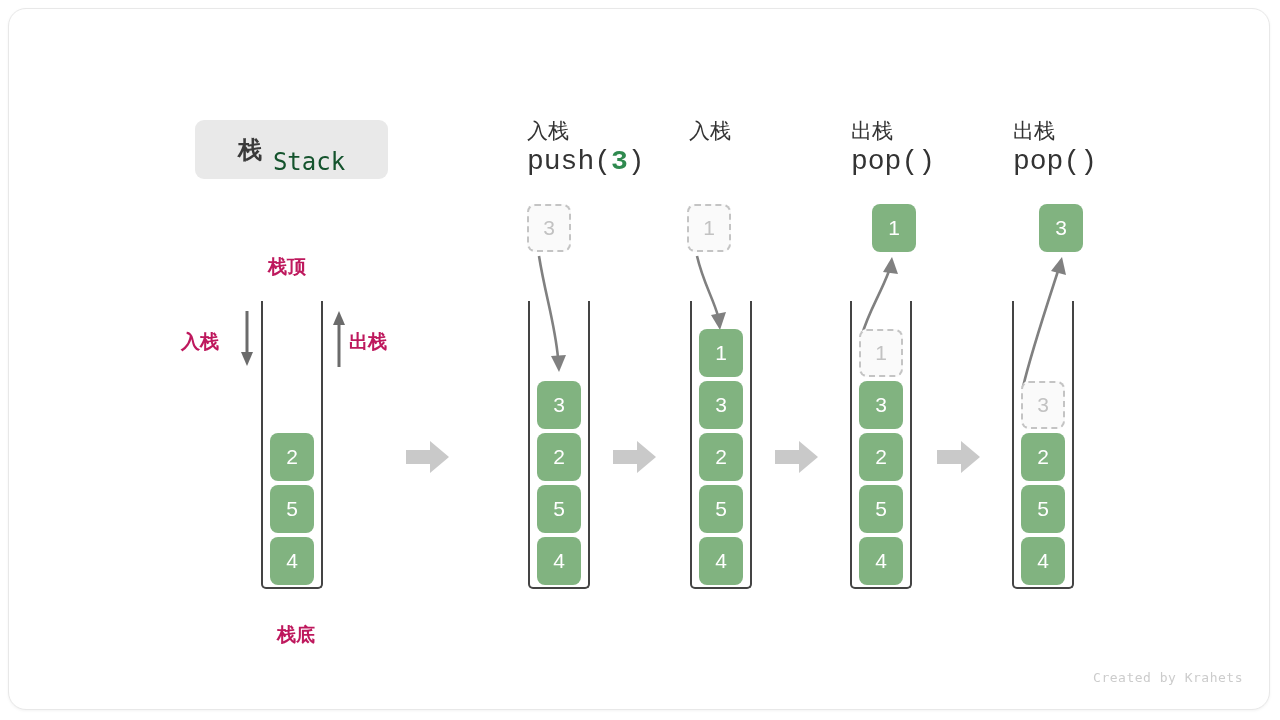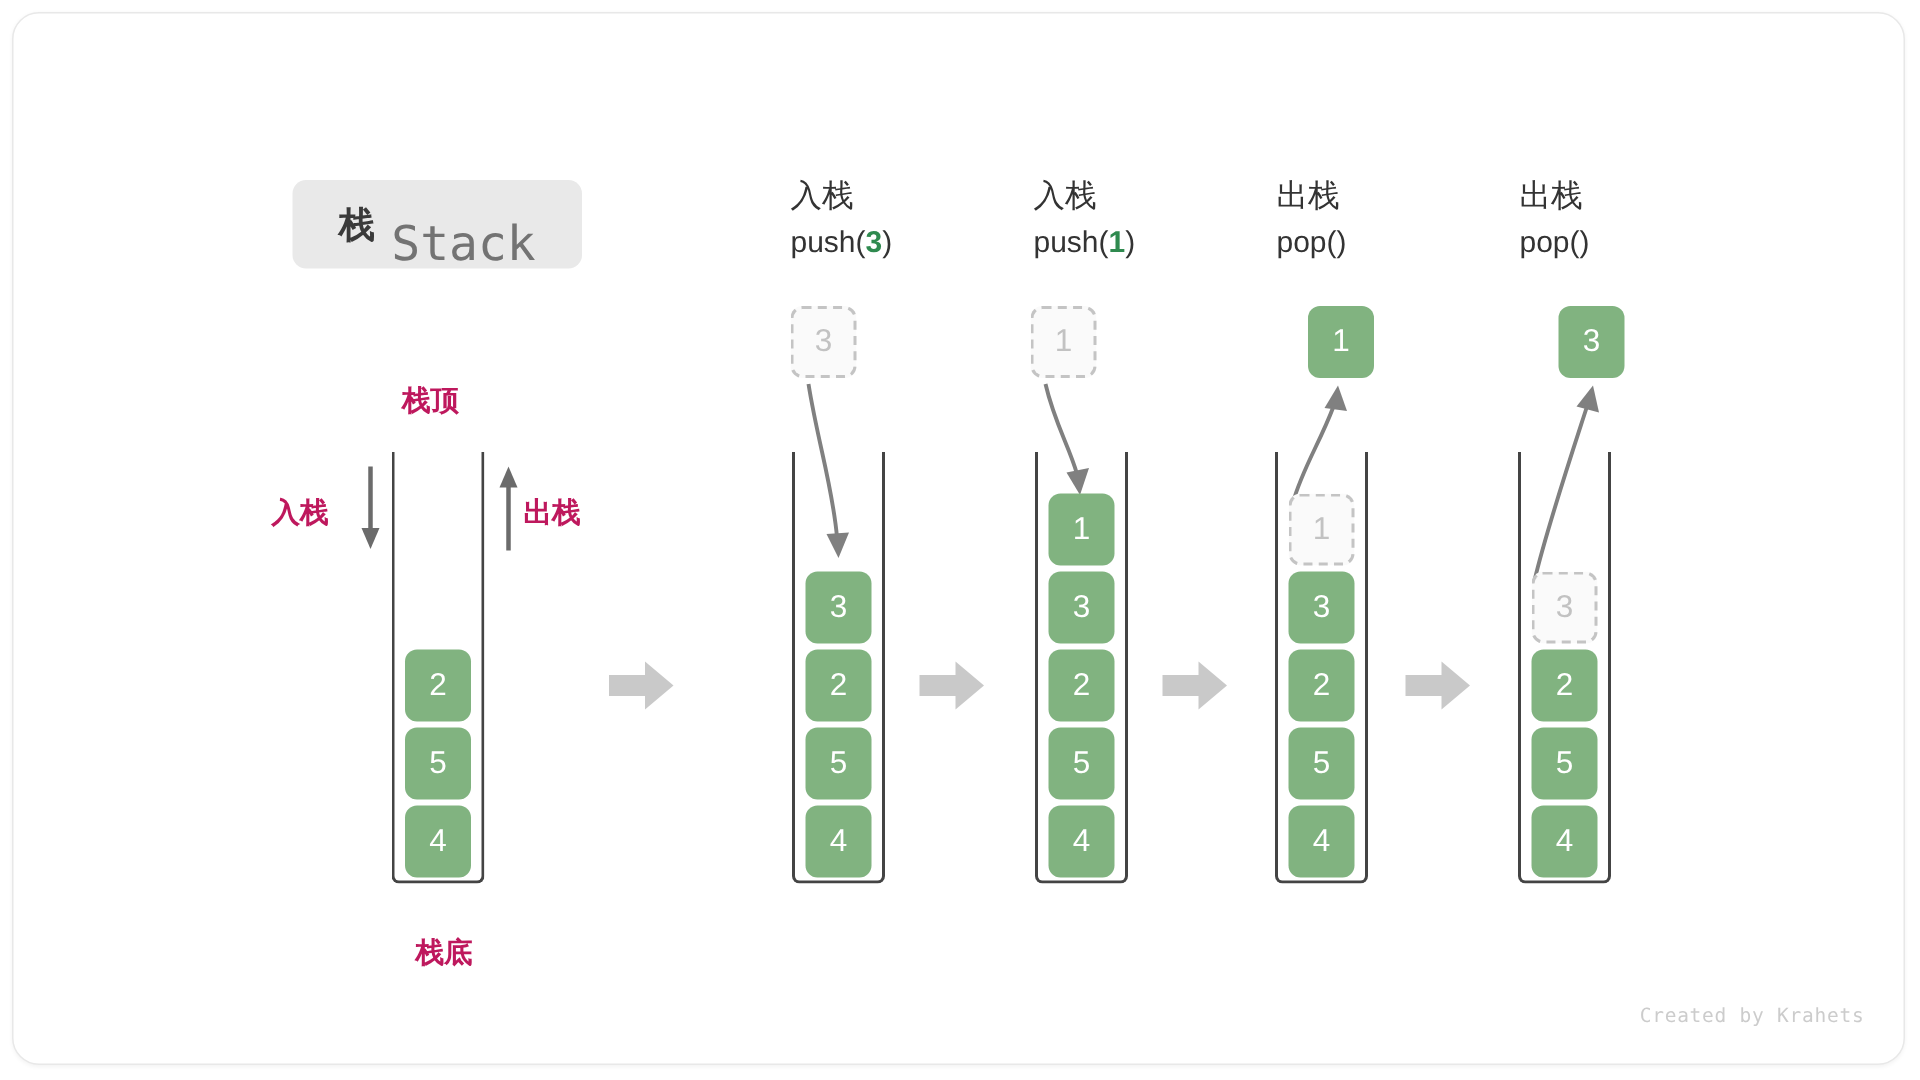--- a/index.html
+++ b/index.html
@@ -29,38 +29,38 @@
     background: #e9e9e9;
     border-radius: 9px;
     display: flex; align-items: center; justify-content: center;
   }
   #title-badge .t-cn {
     font-size: 24px; font-weight: bold; color: #3a3a3a;
     letter-spacing: 1px;
   }
   #title-badge .t-en {
     font-family: "DejaVu Sans Mono", "Liberation Mono", monospace;
-    font-size: 32px; color: #737373; margin-left: 10px; margin-top: 24px;
+    font-size: 24px; color: #14532d; margin-left: 10px; margin-top: 24px;
   }
 
   
   .cn-label {
     font-size: 19px; font-weight: bold; color: #be185d;
     white-space: nowrap;
   }
 
   
   .col-head { width: 150px; text-align: left; }
   .col-head .line1 {
     font-size: 21px; color: #333333; white-space: nowrap;
     line-height: 30px;
   }
   .col-head .line2 {
-    font-family: Liberation Sans, sans-serif;
-    font-size: 20px; color: #333333; white-space: nowrap;
+    font-family: Liberation Mono, monospace;
+    font-size: 28px; color: #333333; white-space: nowrap;
     line-height: 32px;
   }
   .col-head .line2 .arg { color: #2f8a4f; font-weight: bold; }
 
   
   .stack-box {
     width: 62px; height: 288px;
     border-left: 2px solid #444444;
     border-right: 2px solid #444444;
     border-bottom: 2px solid #444444;
@@ -162,21 +162,20 @@
   <div class="abs cell solid" style="left:528px; top:528px;">4</div>
 
   <div class="abs block-arrow" style="left:604px; top:430px;">
     <svg width="44" height="36" viewBox="0 0 44 36">
       <polygon points="0,11 24,11 24,2 43,18 24,34 24,25 0,25" fill="#c9c9c9"></polygon>
     </svg>
   </div>
 
   <div class="abs col-head" style="left:680px; top:107px;">
     <div class="line1">入栈</div>
-    <div class="line2"><span>push(</span><span class="arg">1</span><span>)</span></div>
   </div>
   <div class="abs cell ghost" style="left:678px; top:195px;">1</div>
   <div class="abs" style="left:680px; top:245px;">
     <svg width="60" height="90" viewBox="0 0 60 90">
       <path d="M8,2 C14,28 24,44 29,62" stroke="#808080" stroke-width="2.6" fill="none"></path>
       <polygon points="31,76 22,61 37,58" fill="#808080"></polygon>
     </svg>
   </div>
   <div class="abs" style="left:681px; top:292px;">
     <div class="stack-box"></div>

